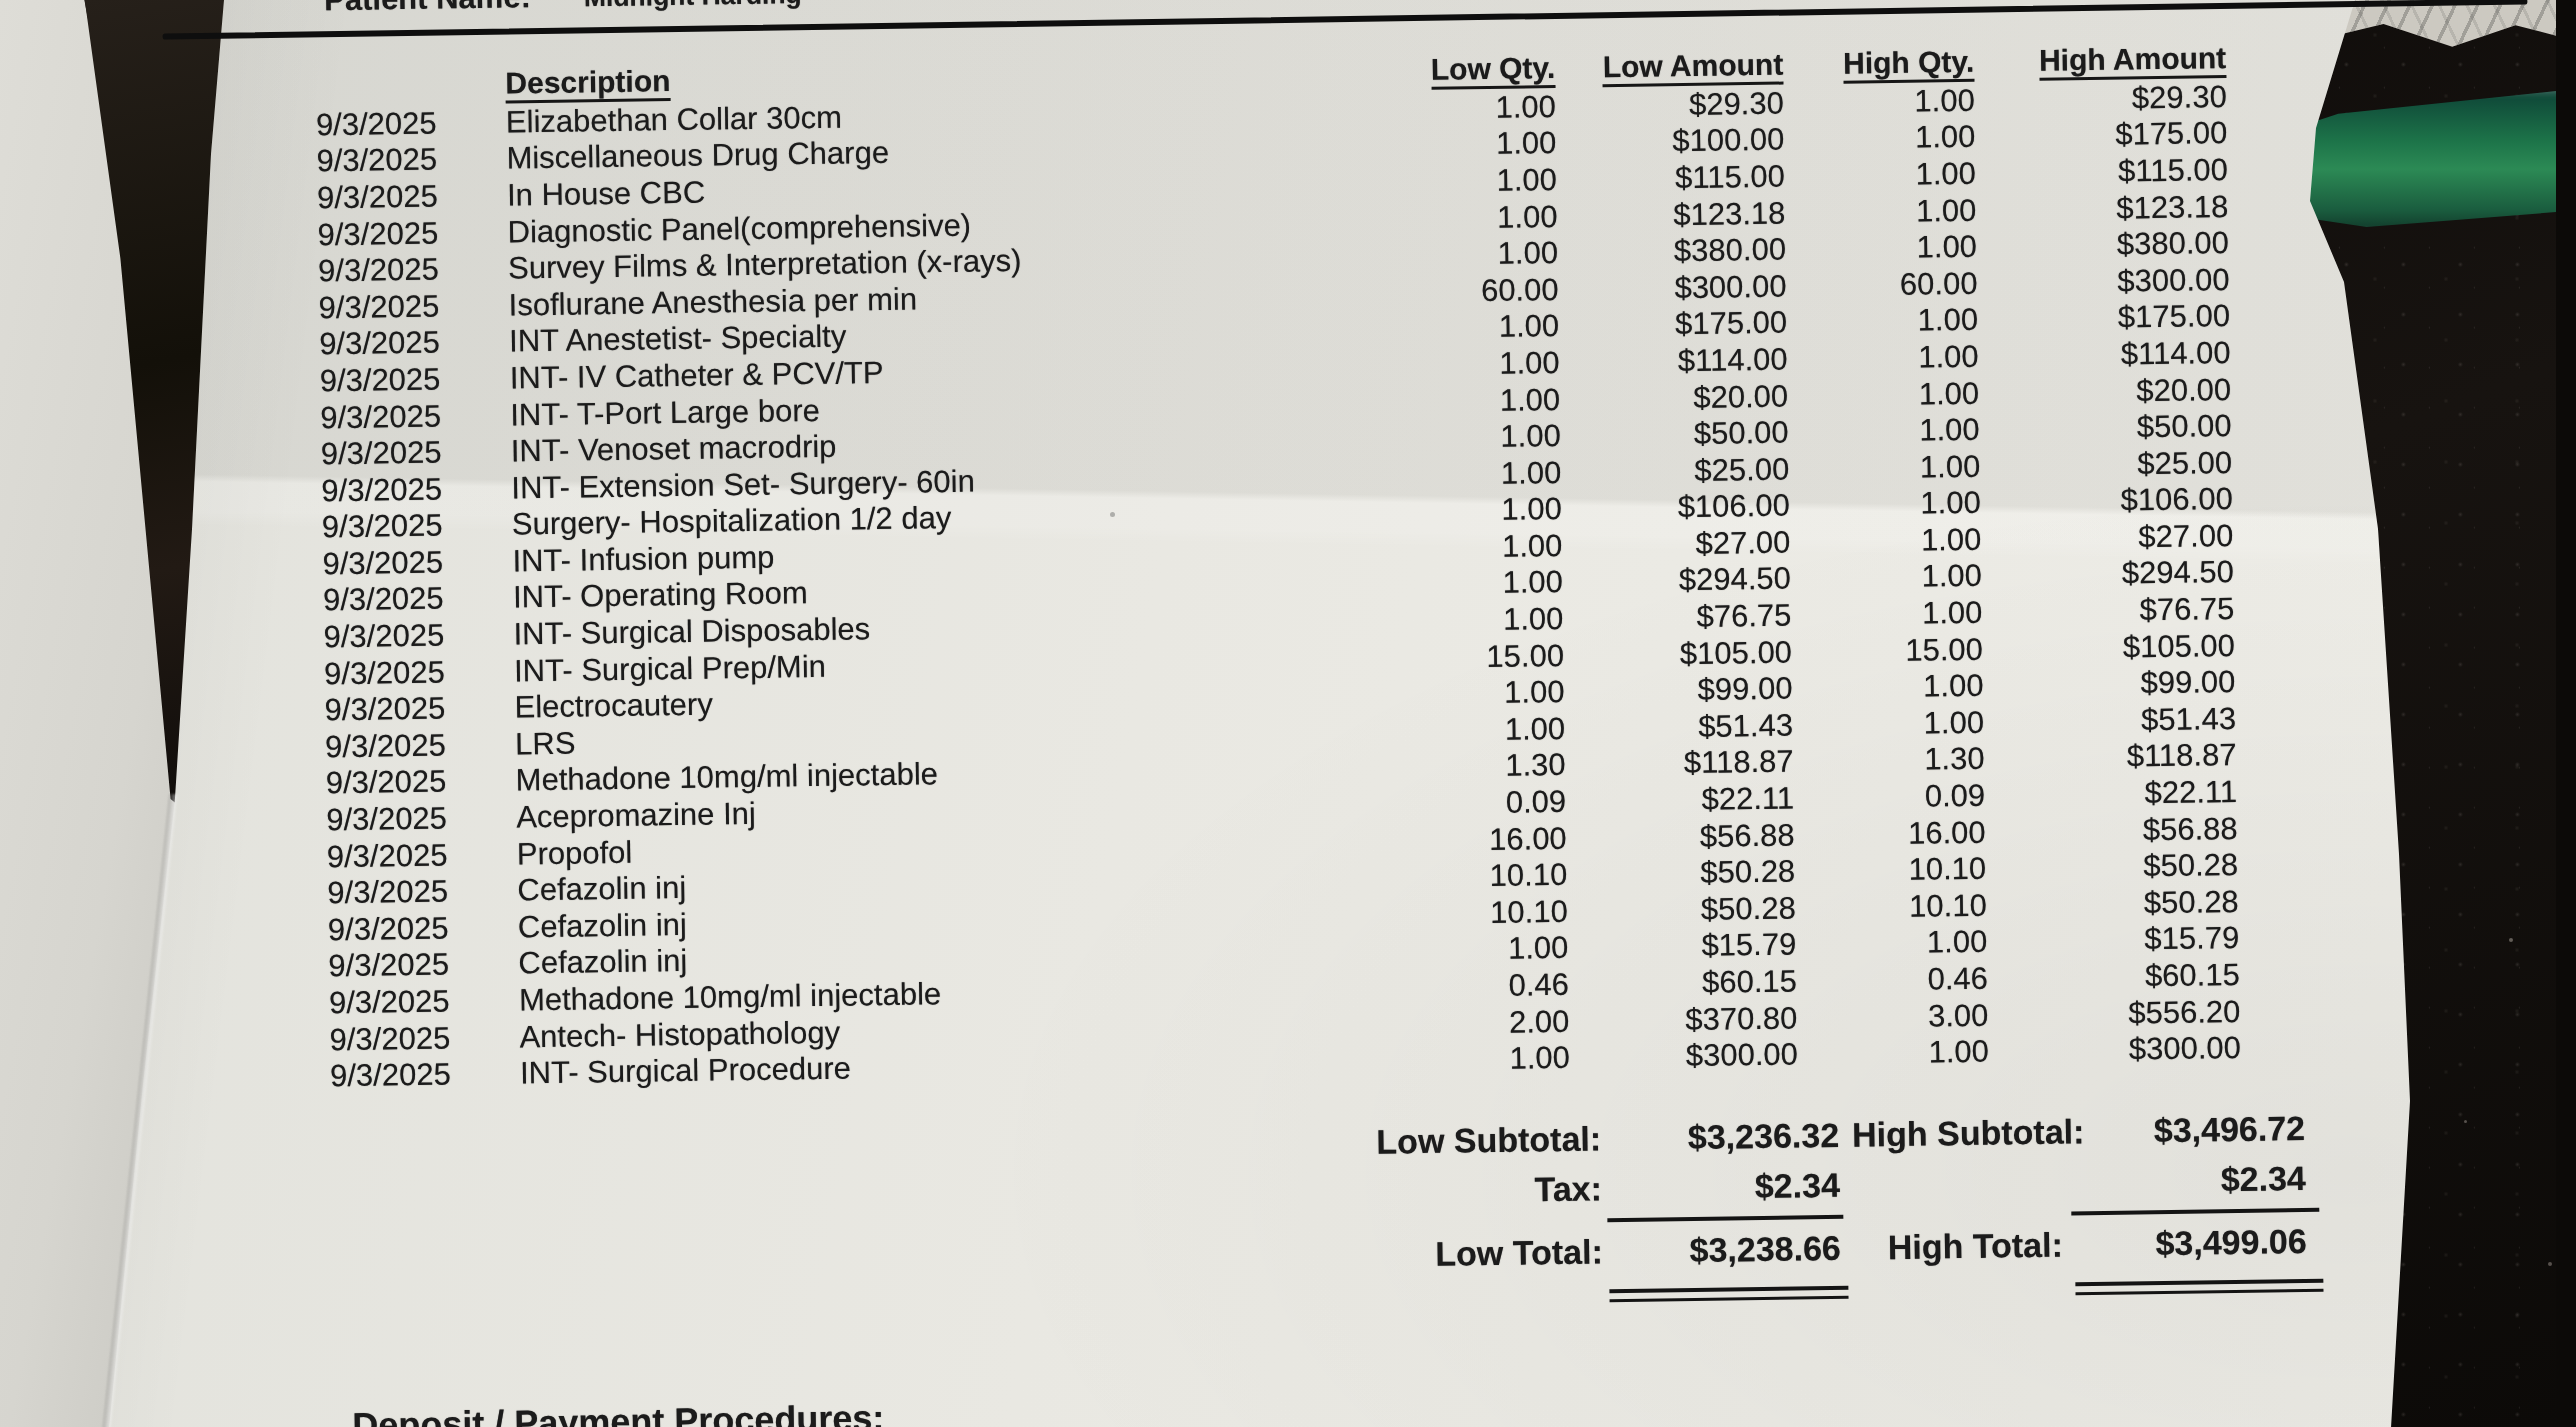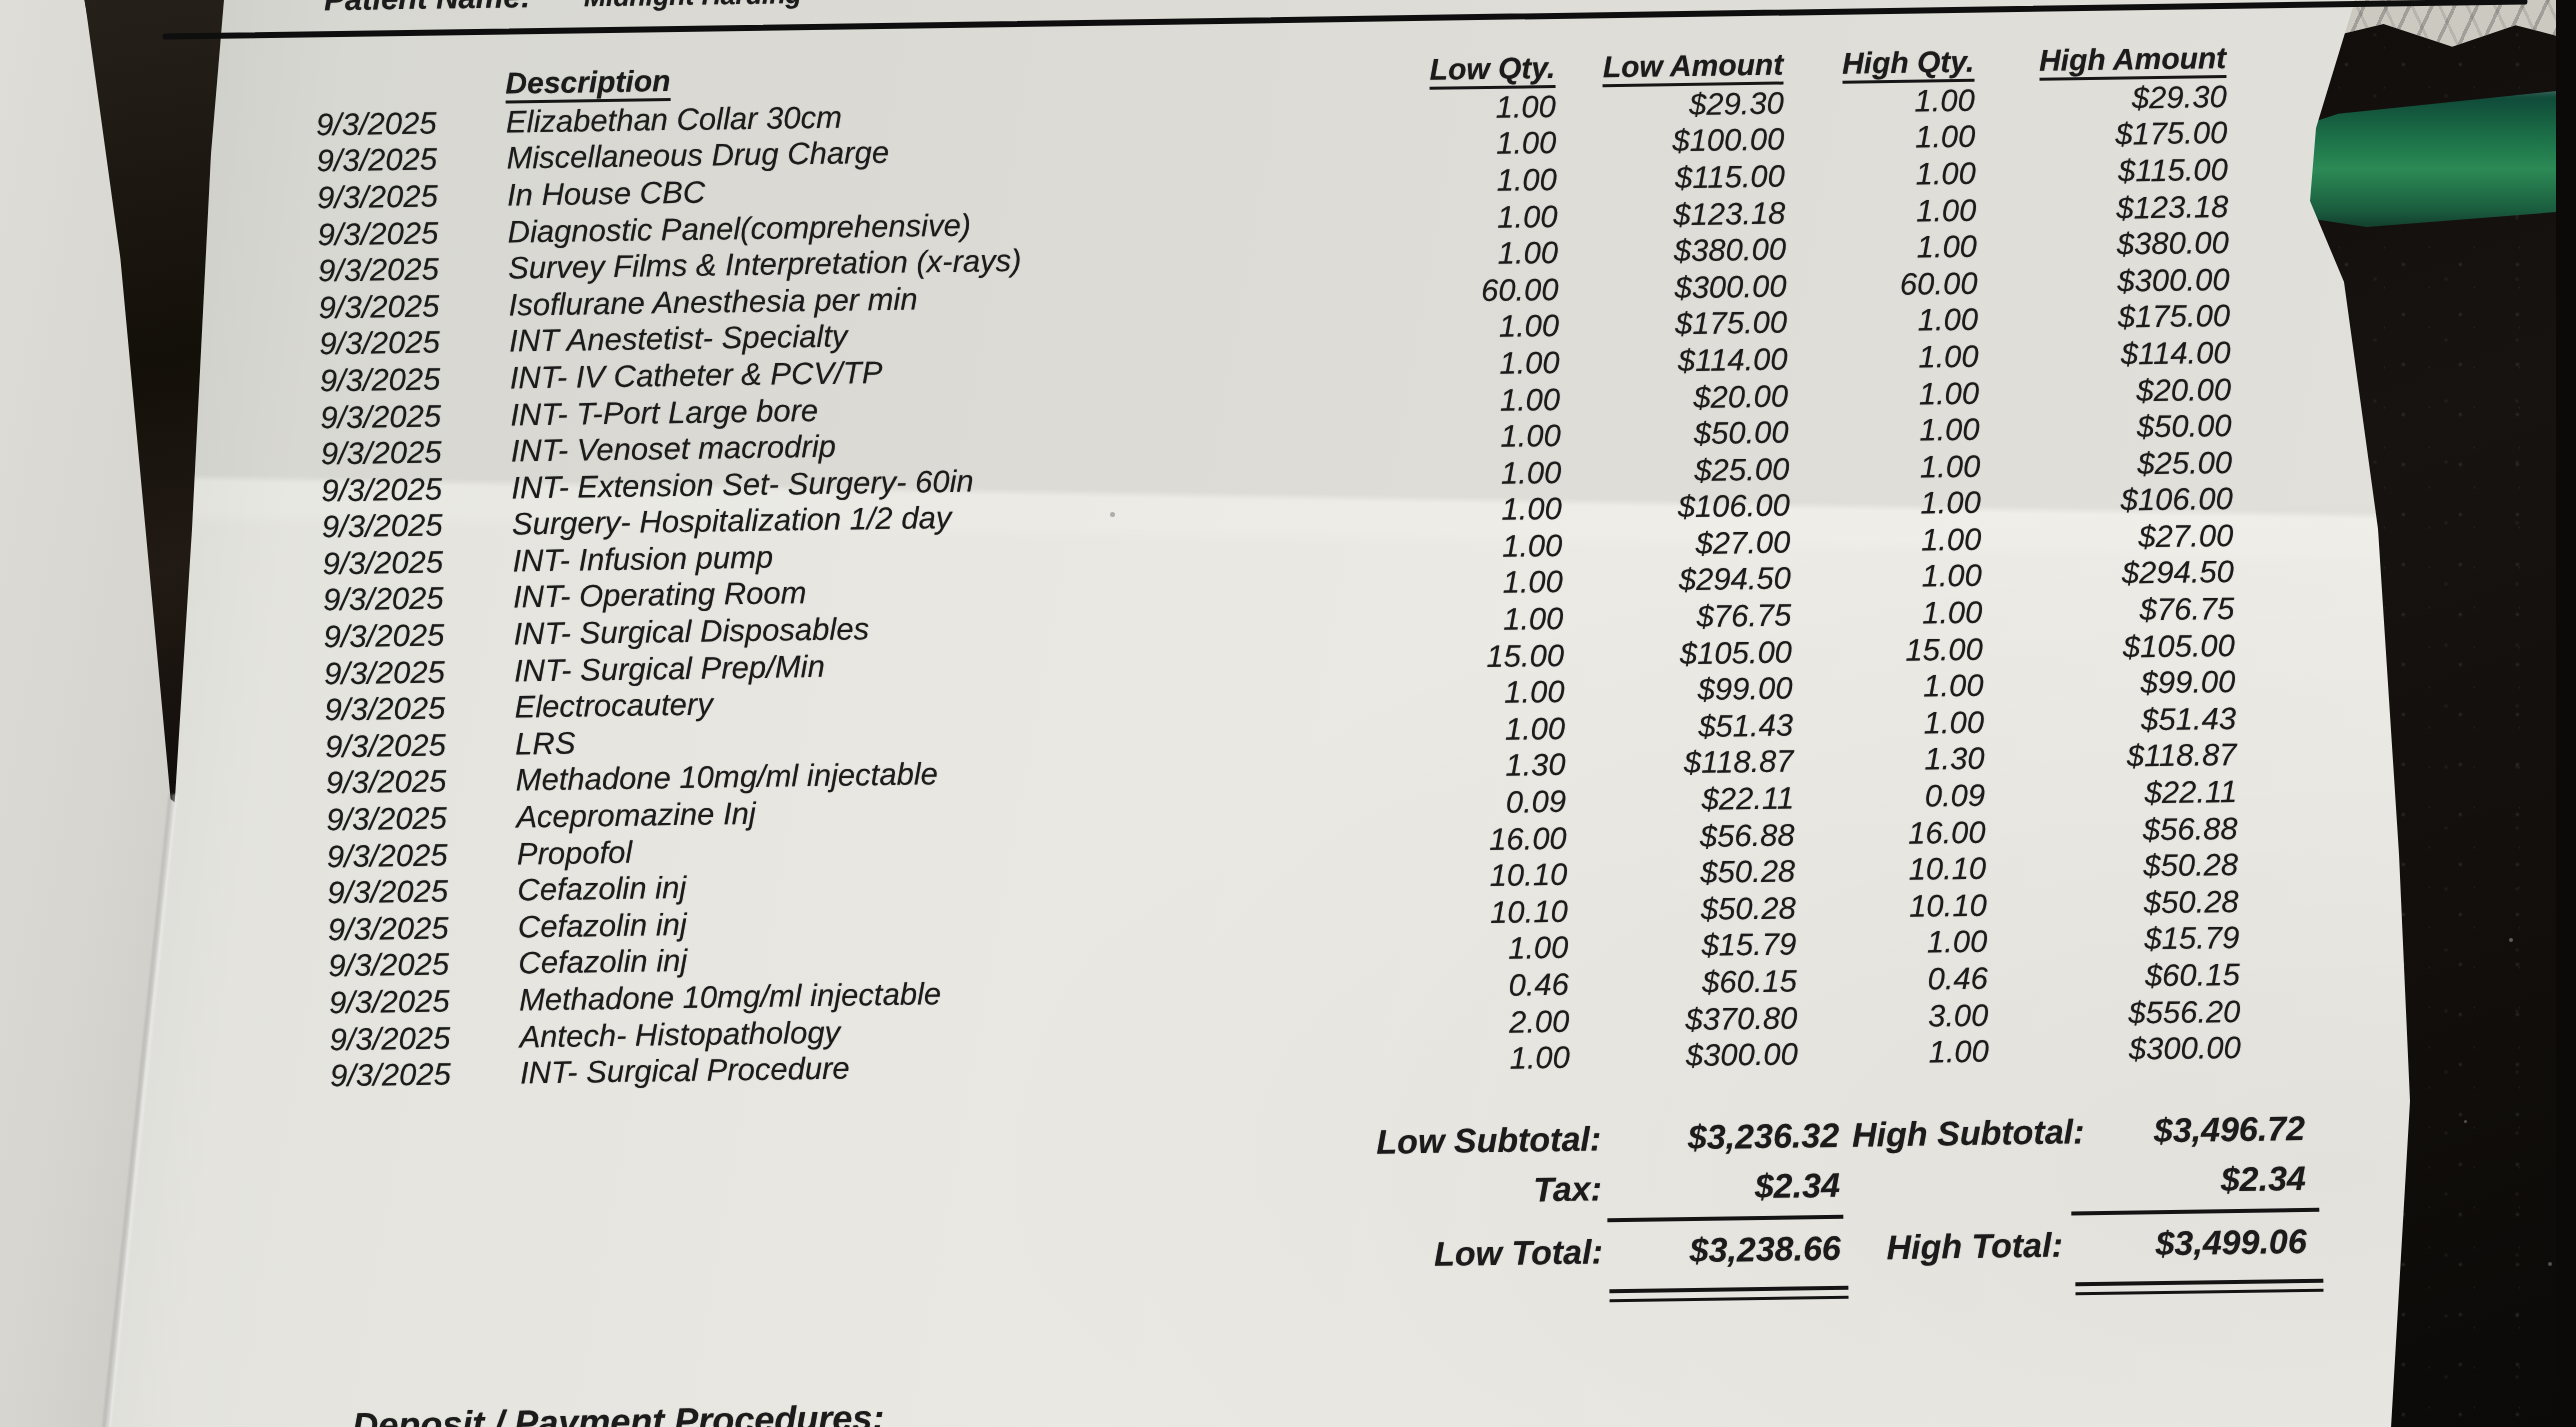--- a/index.html
+++ b/index.html
@@ -1,17 +1,17 @@
 <!DOCTYPE html>
 <html style="font-size:13.7px"><head>
 <meta charset="utf-8">
 <style>
   html,body{margin:0;padding:0;background:#0c0a08;}
   .frame{position:relative;width:2556px;height:1428px;overflow:hidden;
-    font-family:"Liberation Sans","DejaVu Sans",sans-serif;font-style:italic;}
+    font-family:"Liberation Sans","DejaVu Sans",sans-serif;}
 
   
   .marble{position:absolute;inset:0;
     background-color:#120f0d;
     background-image:
       radial-gradient(circle 1.7px at 9.4px 14.5px, rgba(190,180,170,.16), transparent 2.6px),
       radial-gradient(circle 1.3px at 32px 35px, rgba(150,140,130,.13), transparent 2.6px),
       radial-gradient(circle 0.9px at 45px 7.7px, rgba(225,220,210,.12), transparent 1.7px),
       linear-gradient(160deg,#1a1512 0%,#0f0c0a 30%,#171310 55%,#0c0a08 100%);
     background-size:57px 50px,71px 61px,45px 40px,100% 100%;}

